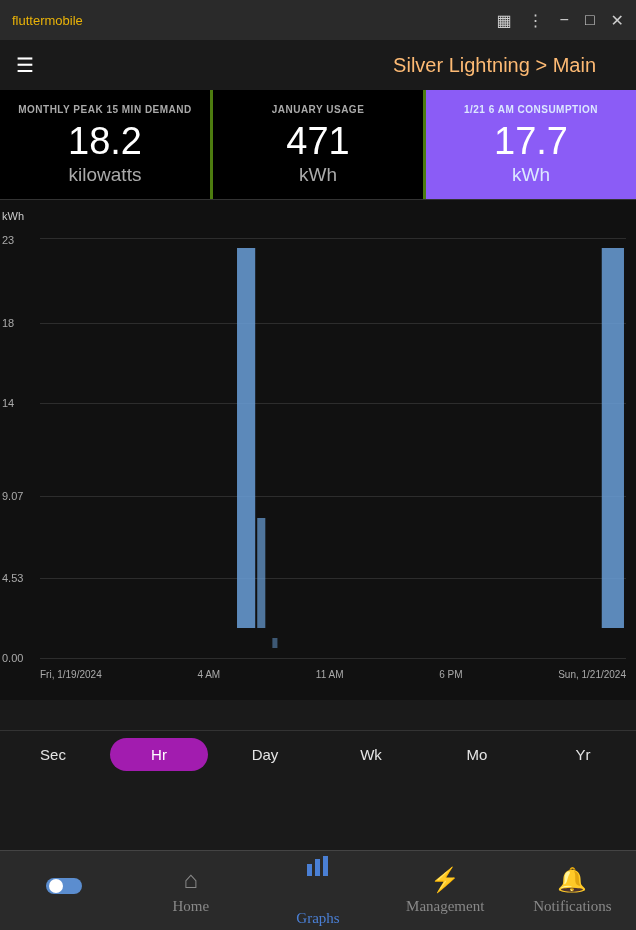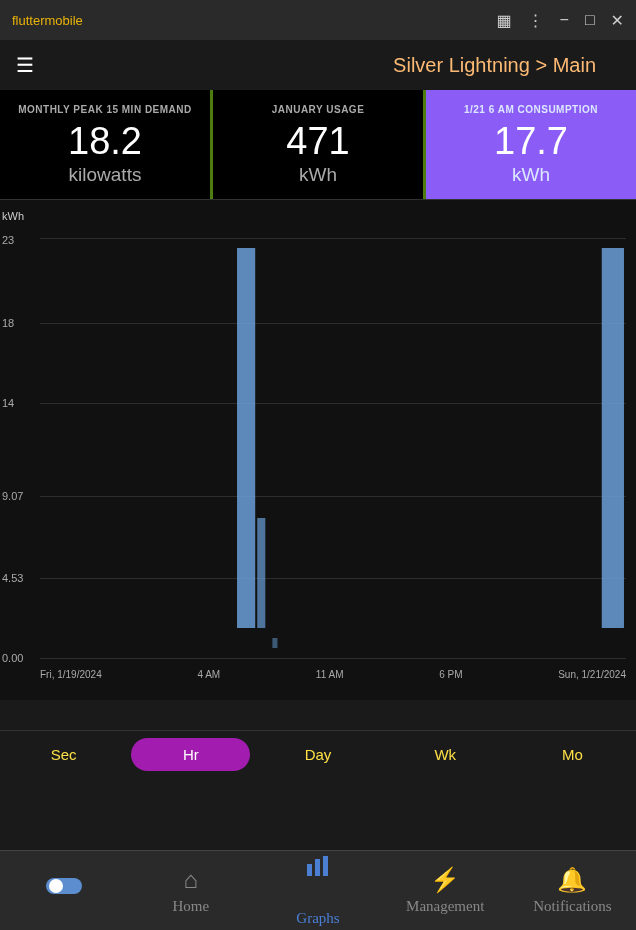--- a/index.html
+++ b/index.html
@@ -160,21 +160,21 @@
       height: 48px;
       align-items: center;
       justify-content: space-around;
       border-top: 1px solid #333;
     }
     .time-tab {
       flex: 1;
       text-align: center;
       padding: 8px 0;
       font-size: 15px;
-      color: #fde047;
+      color: #e5e5e5;
       cursor: pointer;
       border-radius: 20px;
       margin: 4px;
     }
     .time-tab.active {
       background: #a21caf;
       color: #fff;
     }
 
     
@@ -300,20 +300,21 @@
     </div>
   </div>
 </div>
 
 <div class="time-tabs" style="margin-top:30px;">
   <div class="time-tab">Sec</div>
   <div class="time-tab active">Hr</div>
   <div class="time-tab">Day</div>
   <div class="time-tab">Wk</div>
   <div class="time-tab">Mo</div>
+  <div class="time-tab">Yr</div>
 </div>
 
 <div class="bottom-nav">
 
   <div class="nav-item">
     <span class="nav-icon" style="color:#5b8dcf;">
       
       <svg width="36" height="20" viewBox="0 0 36 20">
         <rect x="0" y="2" width="36" height="16" rx="8" fill="#5b8dcf"></rect>
         <circle cx="10" cy="10" r="7" fill="white"></circle>

